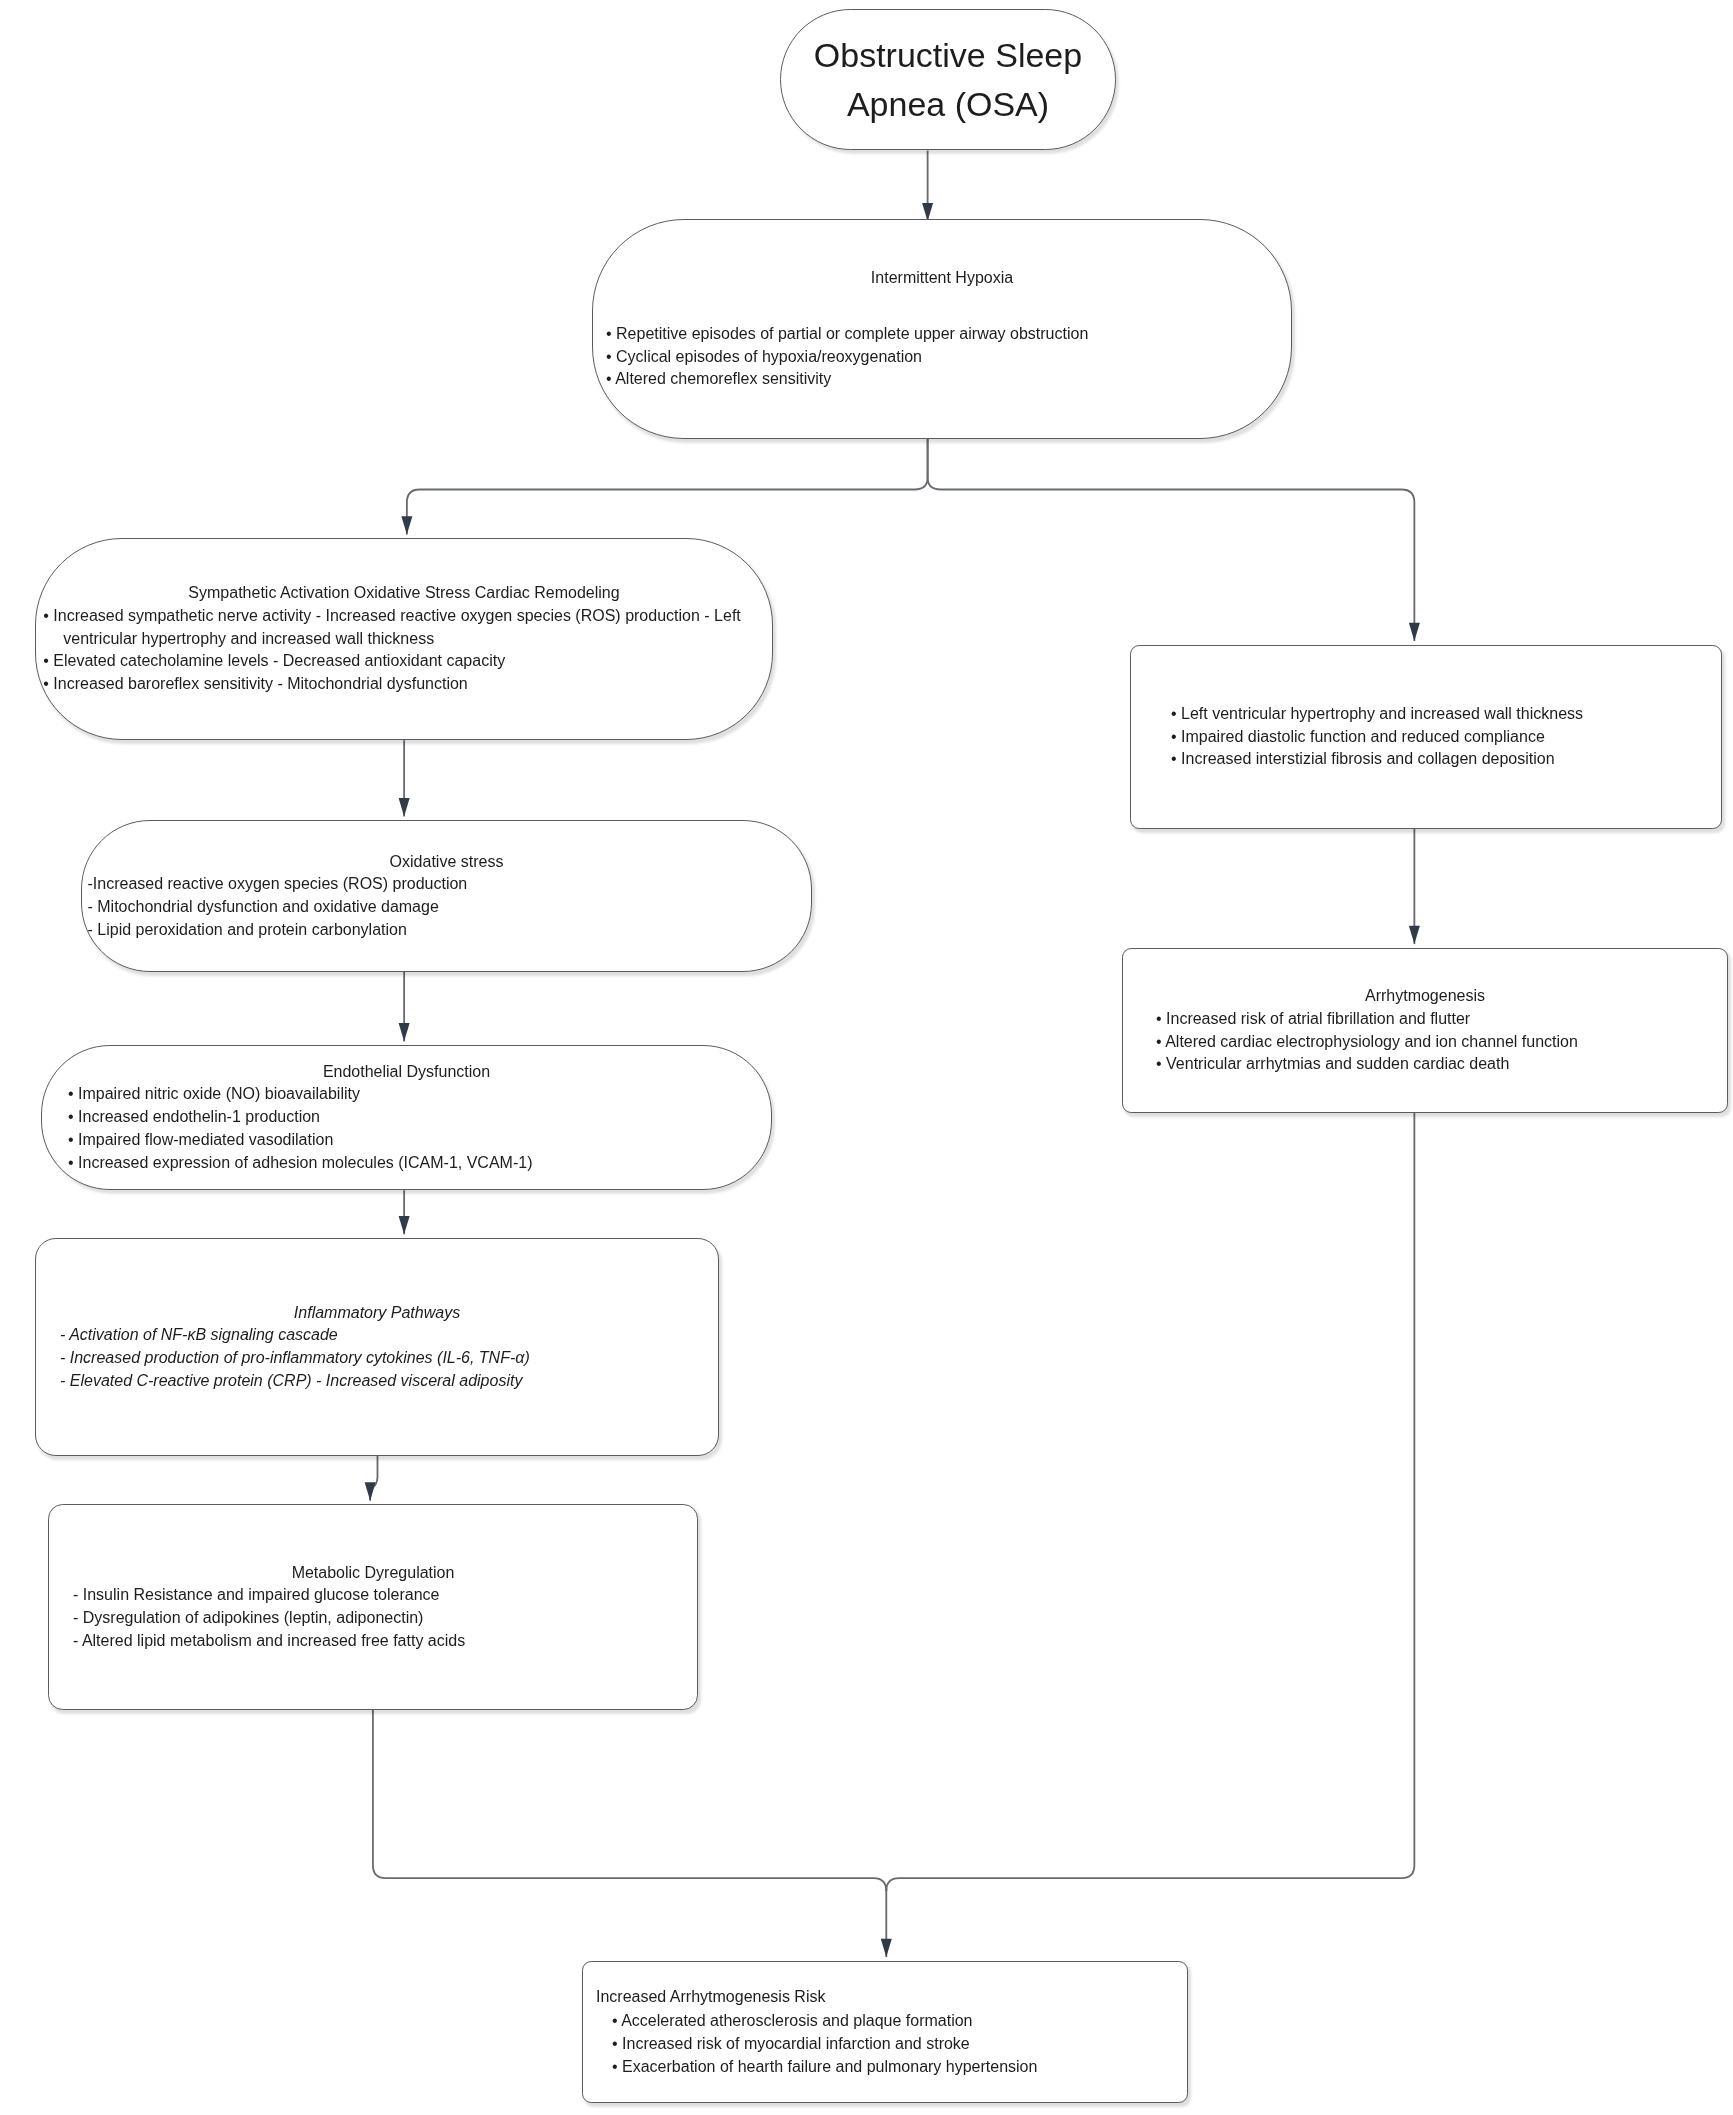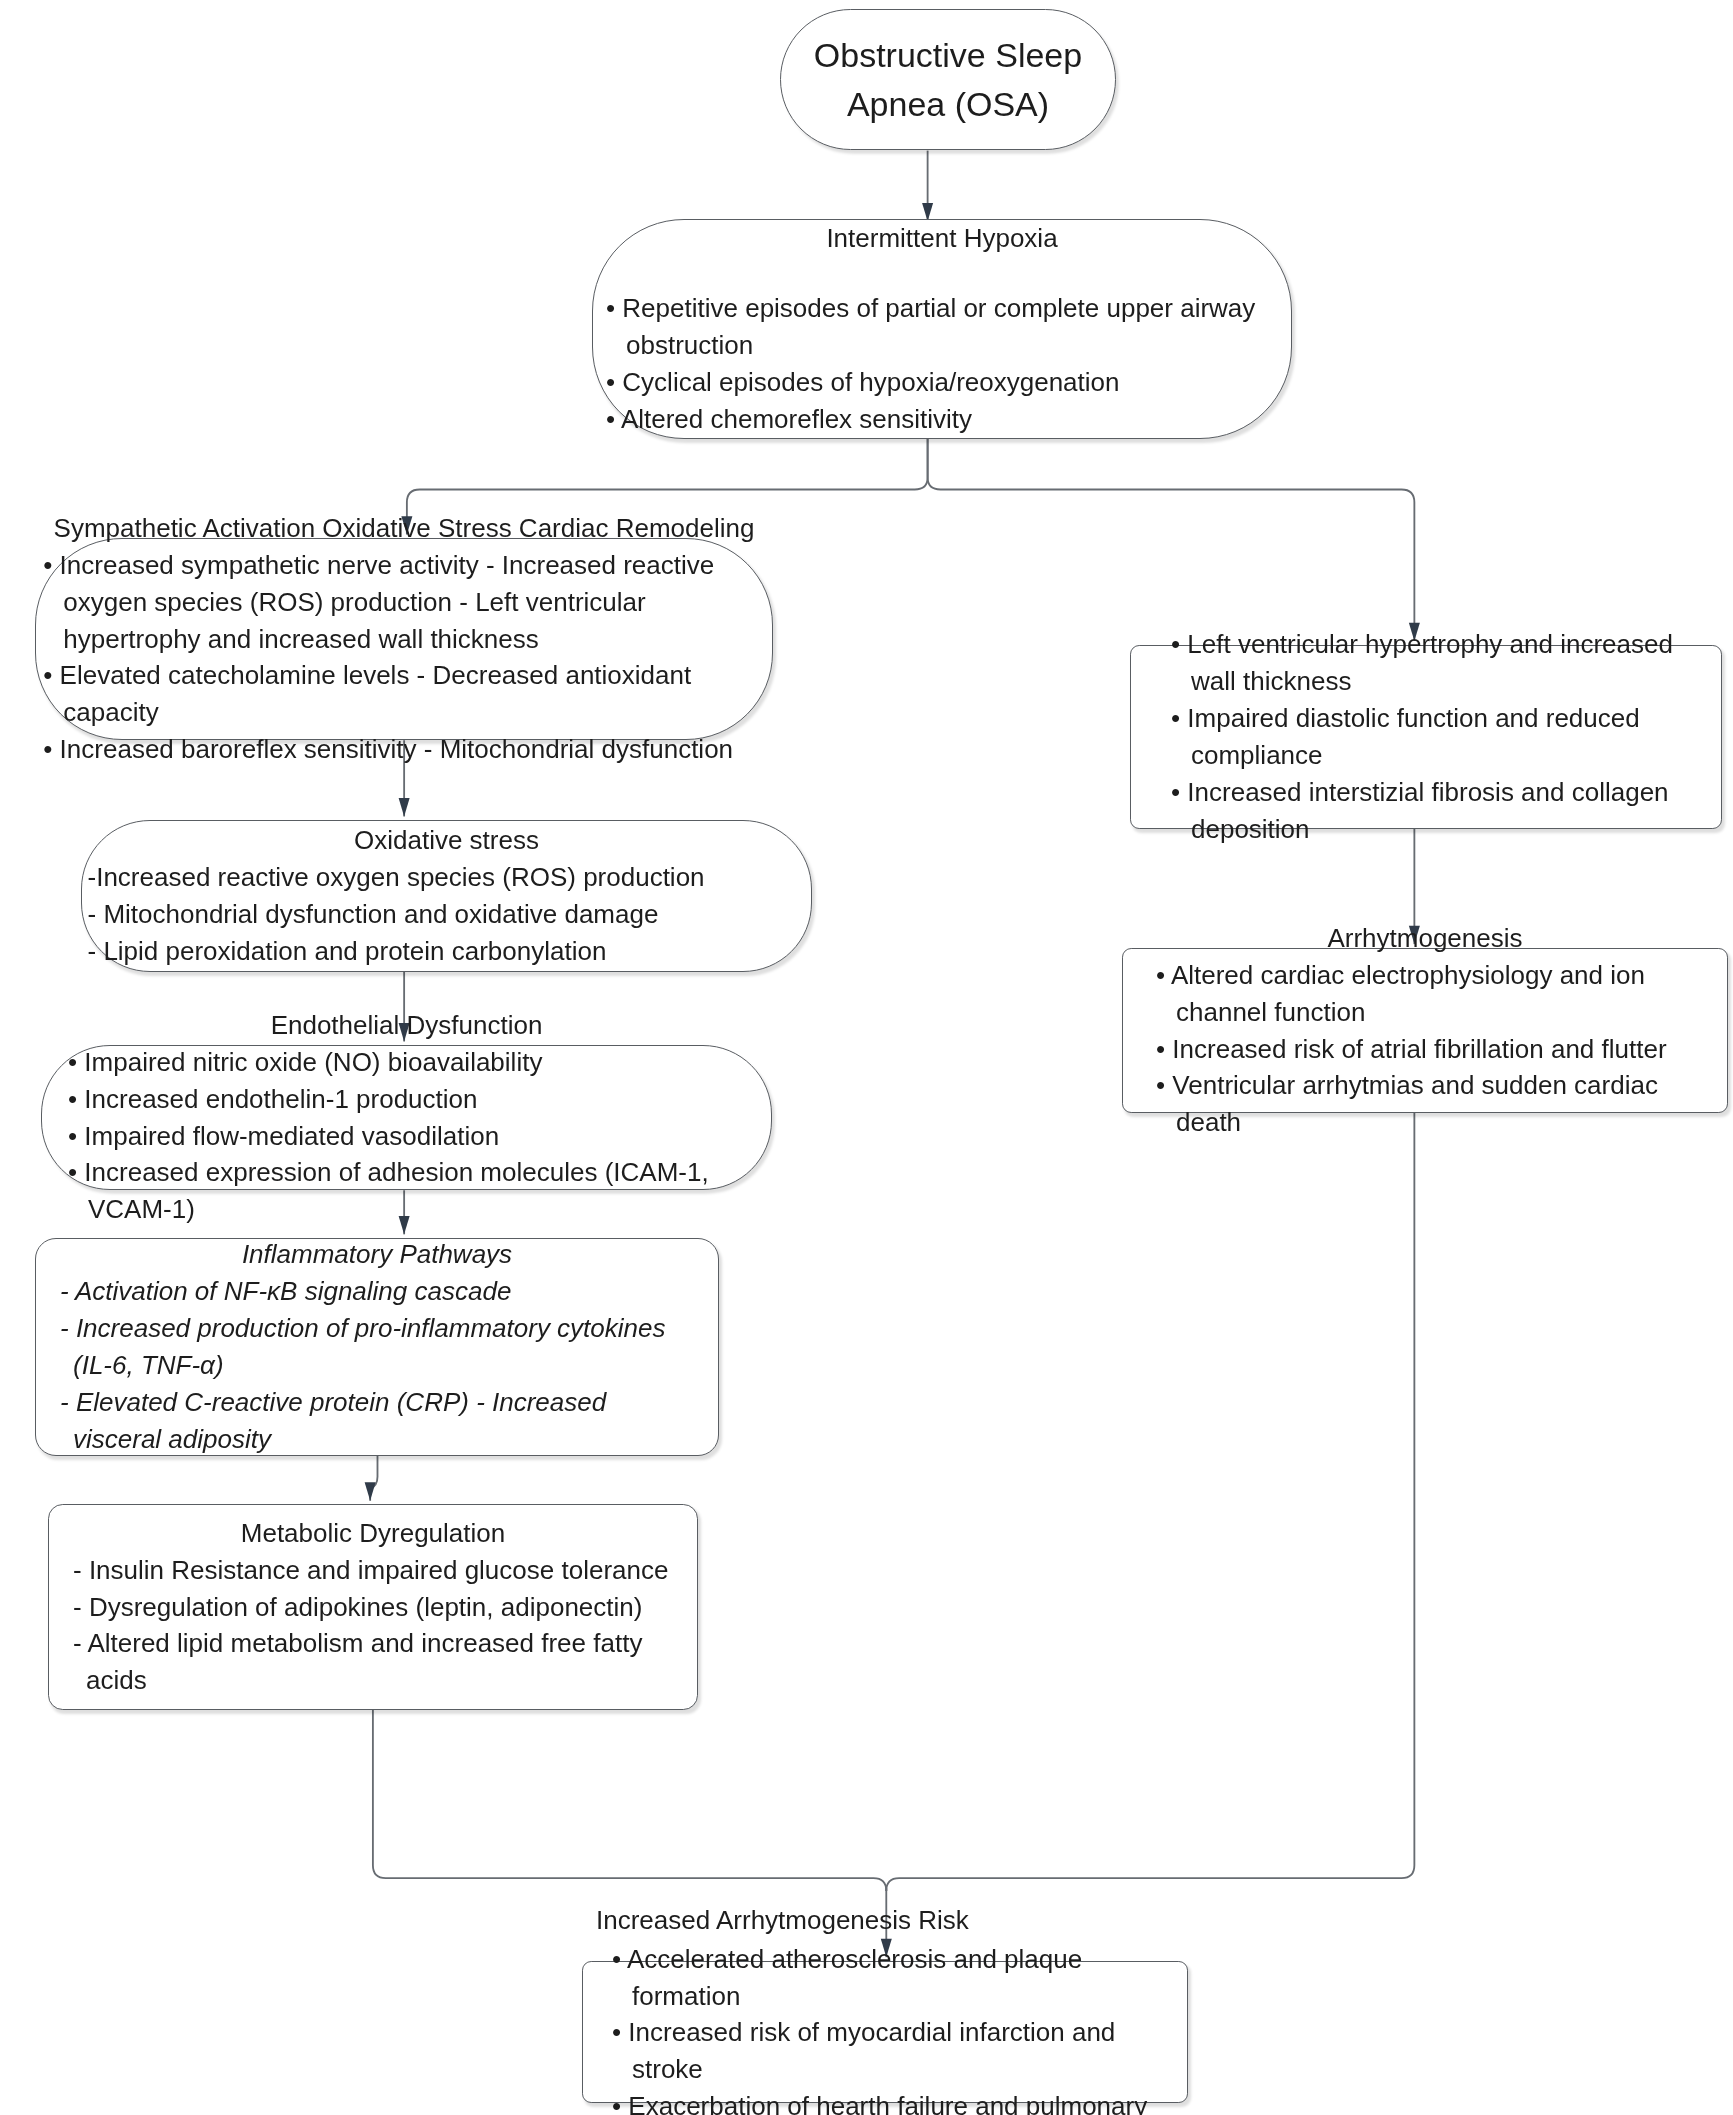--- a/index.html
+++ b/index.html
@@ -28,21 +28,21 @@
   }
   .node {
     position: absolute;
     box-sizing: border-box;
     background: #ffffff;
     border: 1.8px solid #595d62;
     box-shadow: 2.8px 3.7px 2.8px rgba(0,0,0,0.13);
     display: flex;
     flex-direction: column;
     justify-content: center;
-    font-size: 26px;
+    font-size: 16px;
     line-height: 1.42;
   }
   .node .title {
     text-align: center;
     flex: 0 0 auto;
   }
   .node .items {
     flex: 0 0 auto;
   }
   .li {
@@ -136,22 +136,22 @@
   <div class="items">
     <div class="li">-Increased reactive oxygen species (ROS) production</div>
     <div class="li">- Mitochondrial dysfunction and oxidative damage</div>
     <div class="li">- Lipid peroxidation and protein carbonylation</div>
   </div>
 </div>
 
 <div class="node" id="n-arrhytmo">
   <div class="title">Arrhytmogenesis</div>
   <div class="items">
+    <div class="li">• Increased risk of atrial fibrillation and flutter</div>
     <div class="li">• Altered cardiac electrophysiology and ion channel function</div>
-    <div class="li">• Increased risk of atrial fibrillation and flutter</div>
     <div class="li">• Ventricular arrhytmias and sudden cardiac death</div>
   </div>
 </div>
 
 <div class="node" id="n-endothelial">
   <div class="title">Endothelial Dysfunction</div>
   <div class="items">
     <div class="li">• Impaired nitric oxide (NO) bioavailability</div>
     <div class="li">• Increased endothelin-1 production</div>
     <div class="li">• Impaired flow-mediated vasodilation</div>

